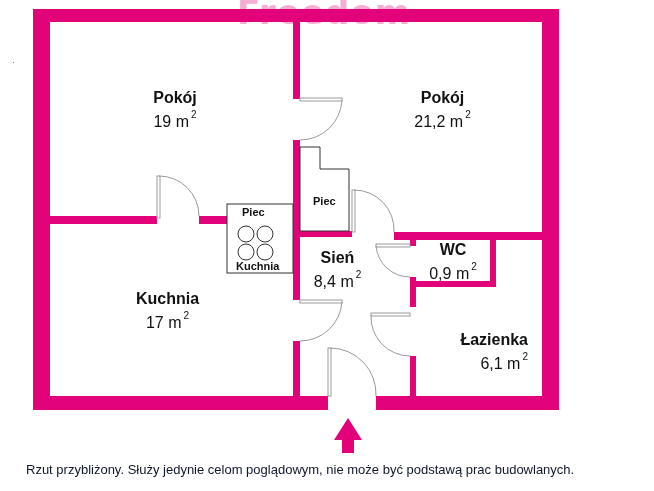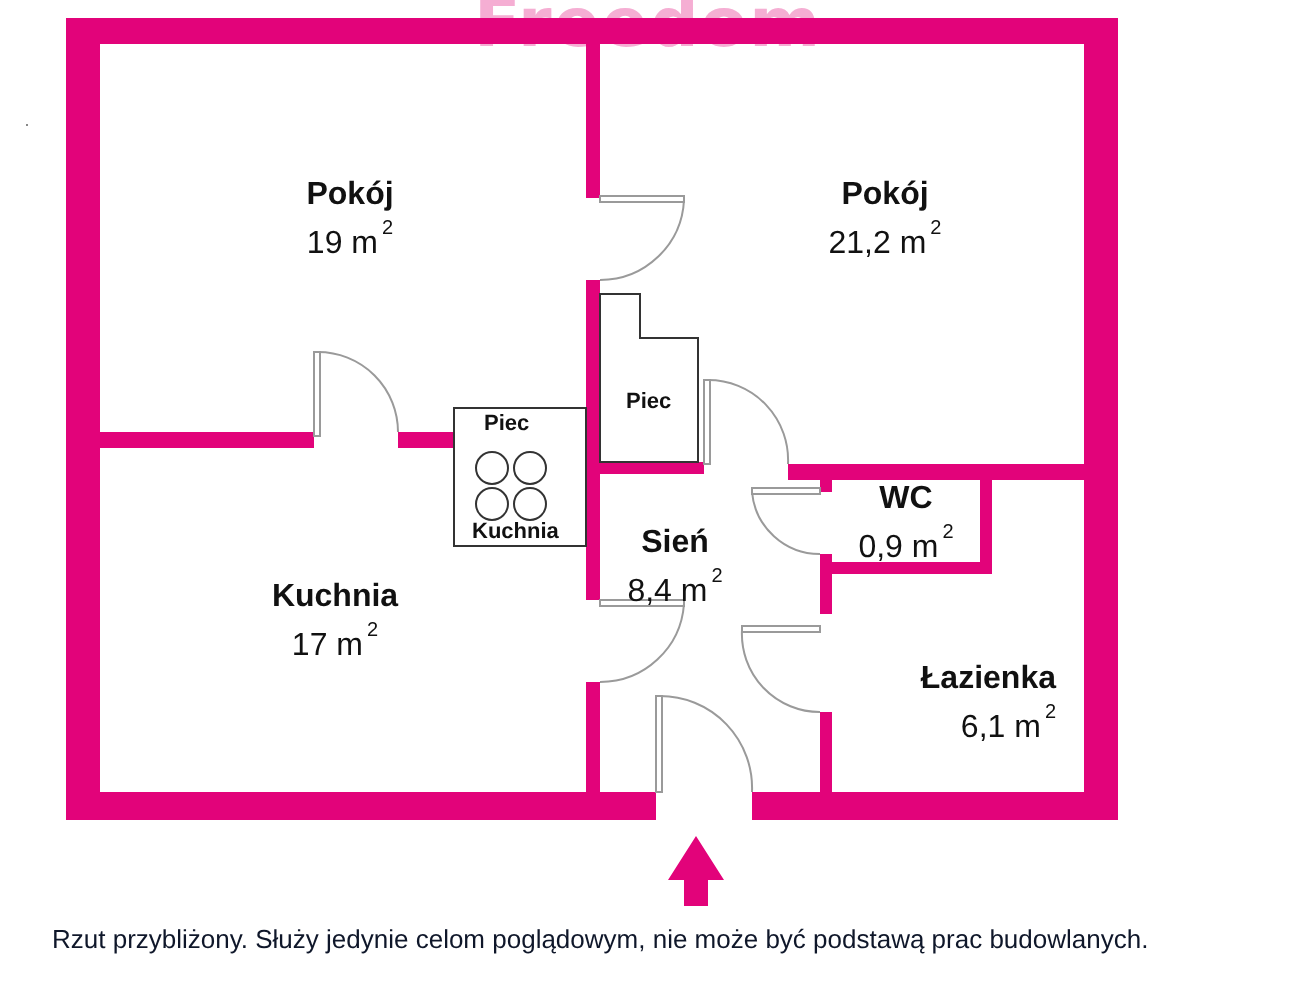--- a/index.html
+++ b/index.html
@@ -105,21 +105,21 @@
 <div class="room-label" style="left:385px; top:88px; width:115px;">
   <span class="room-name">Pokój</span>
   <span class="room-area"><span>21,2 m</span><sup>2</sup></span>
 </div>
 
 <div class="room-label" style="left:110px; top:289px; width:115px;">
   <span class="room-name">Kuchnia</span>
   <span class="room-area"><span>17 m</span><sup>2</sup></span>
 </div>
 
-<div class="room-label" style="left:300px; top:248px; width:75px;margin-top:14px;">
+<div class="room-label" style="left:300px; top:248px; width:75px;">
   <span class="room-name">Sień</span>
   <span class="room-area"><span>8,4 m</span><sup>2</sup></span>
 </div>
 
 <div class="room-label" style="left:416px; top:240px; width:74px;">
   <span class="room-name">WC</span>
   <span class="room-area"><span>0,9 m</span><sup>2</sup></span>
 </div>
 
 <div class="room-label" style="left:428px; top:330px; width:100px;text-align:right;">

